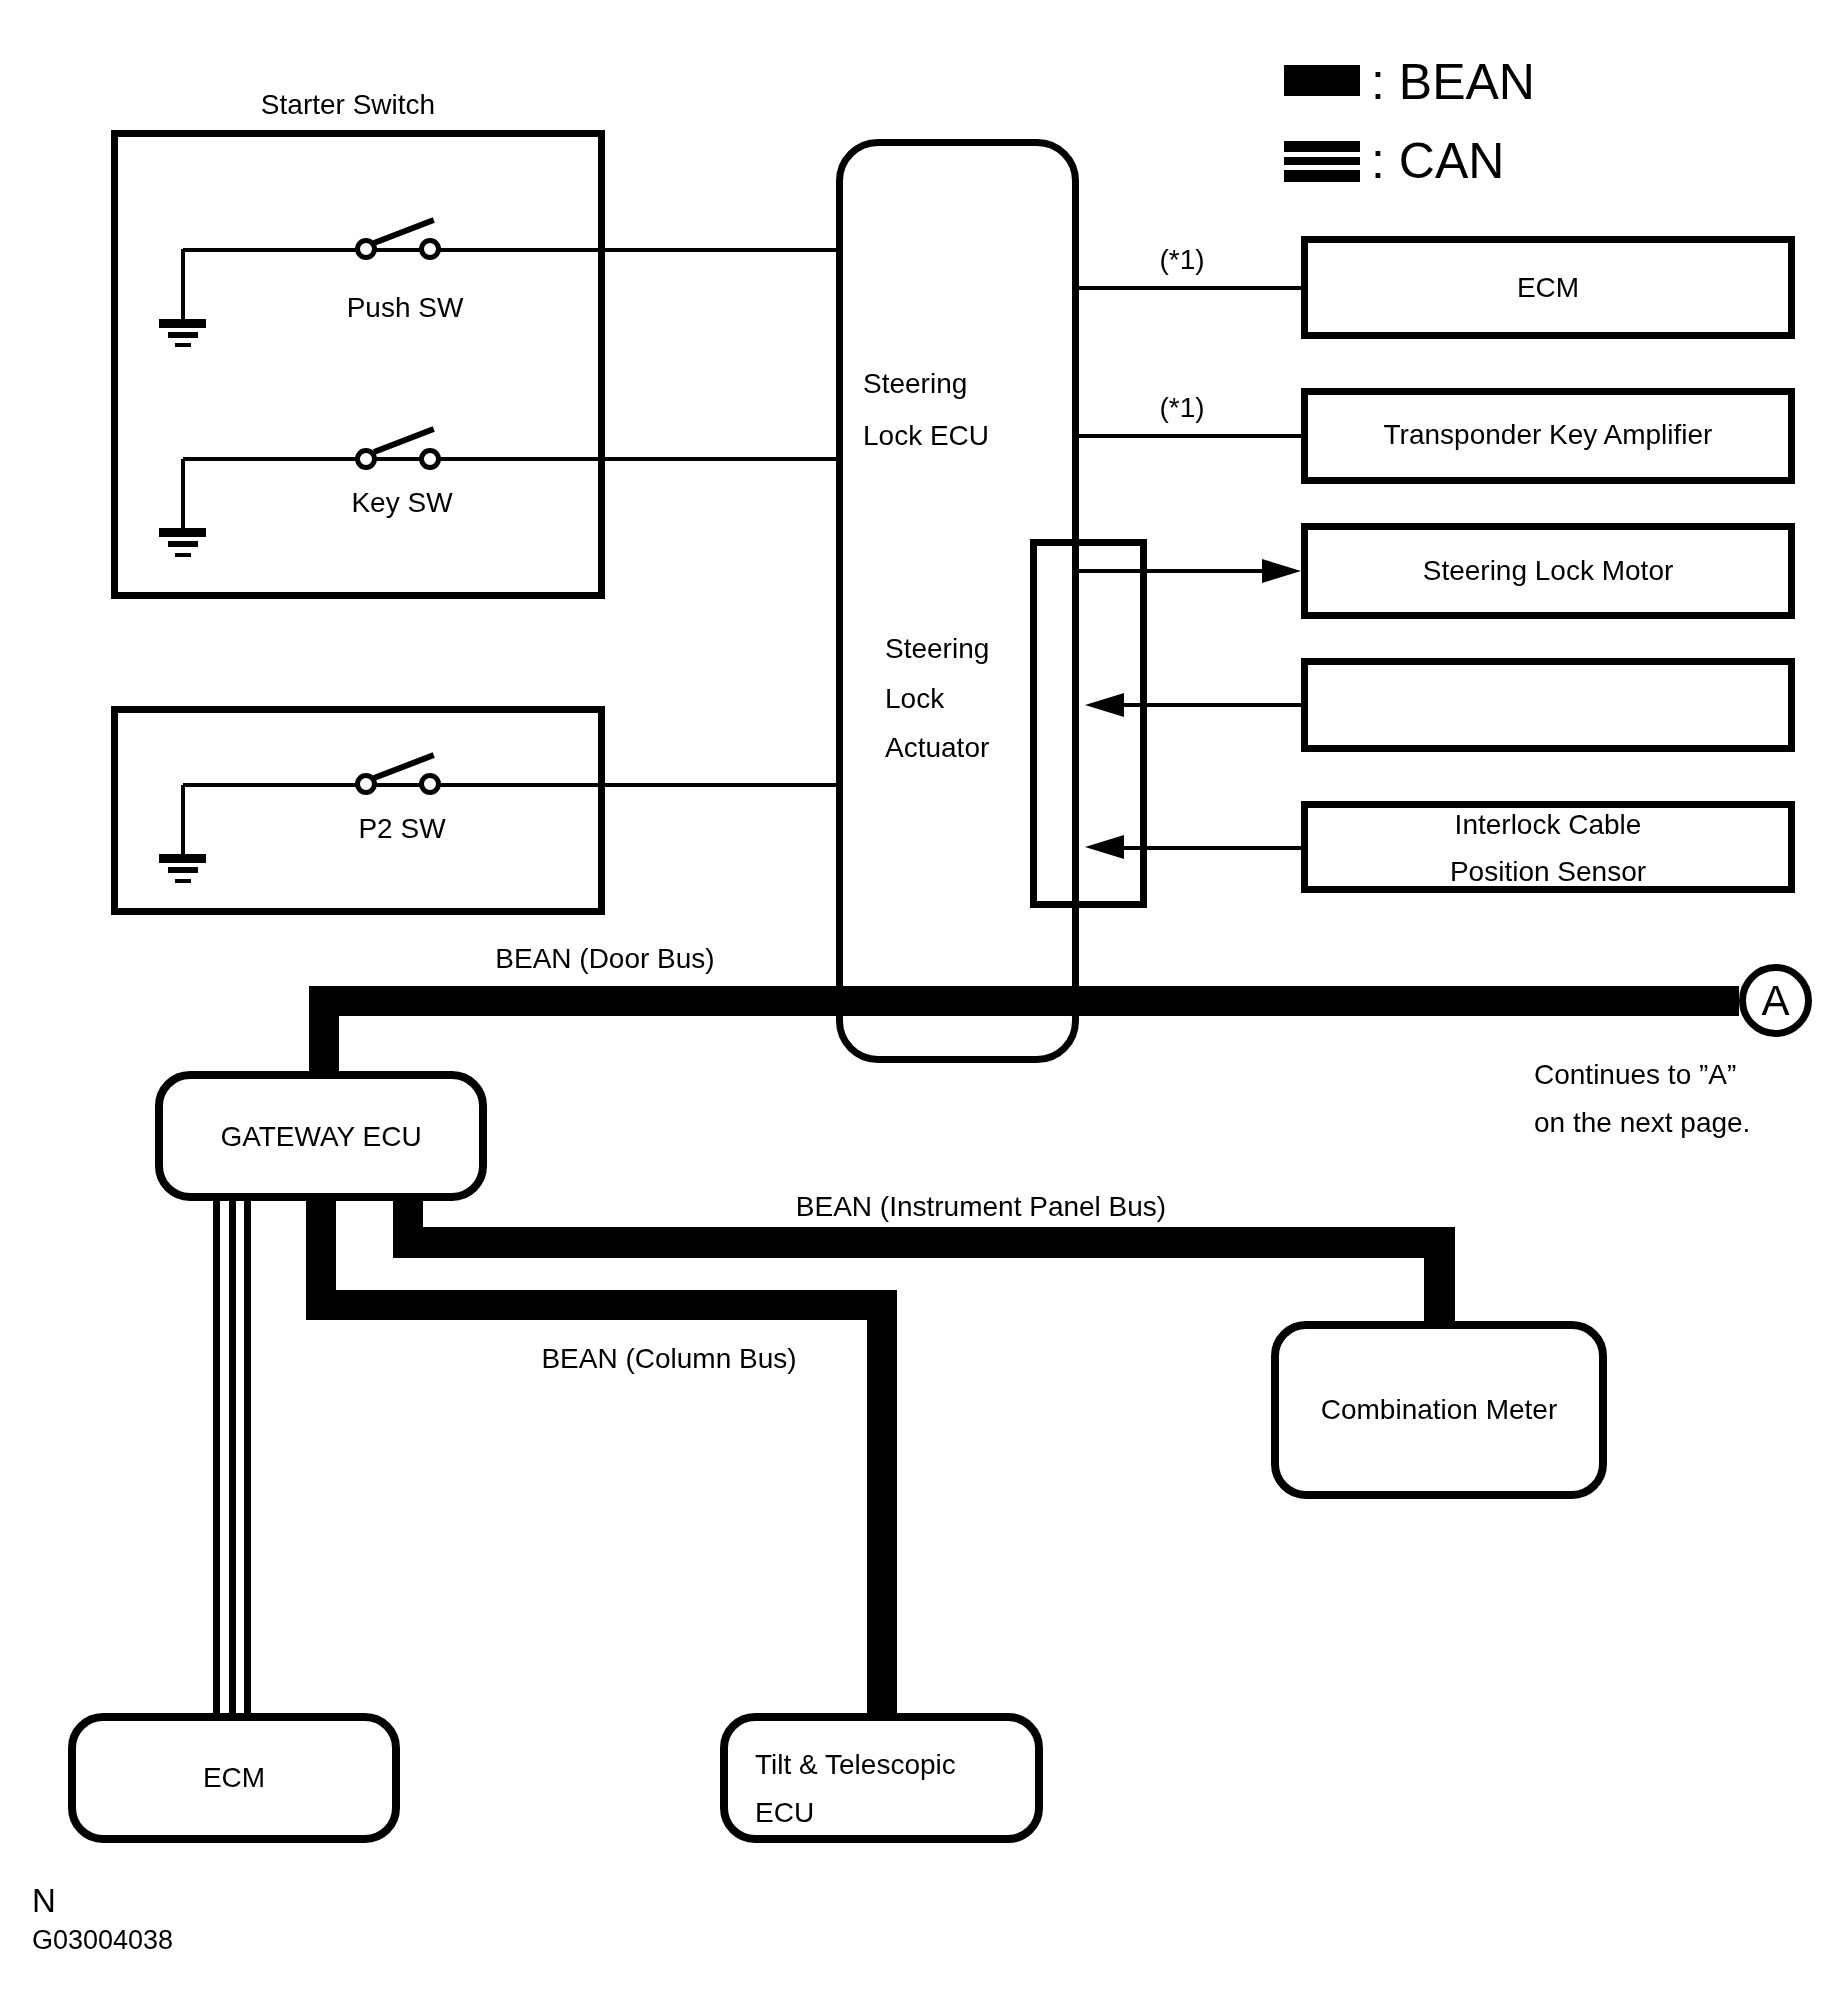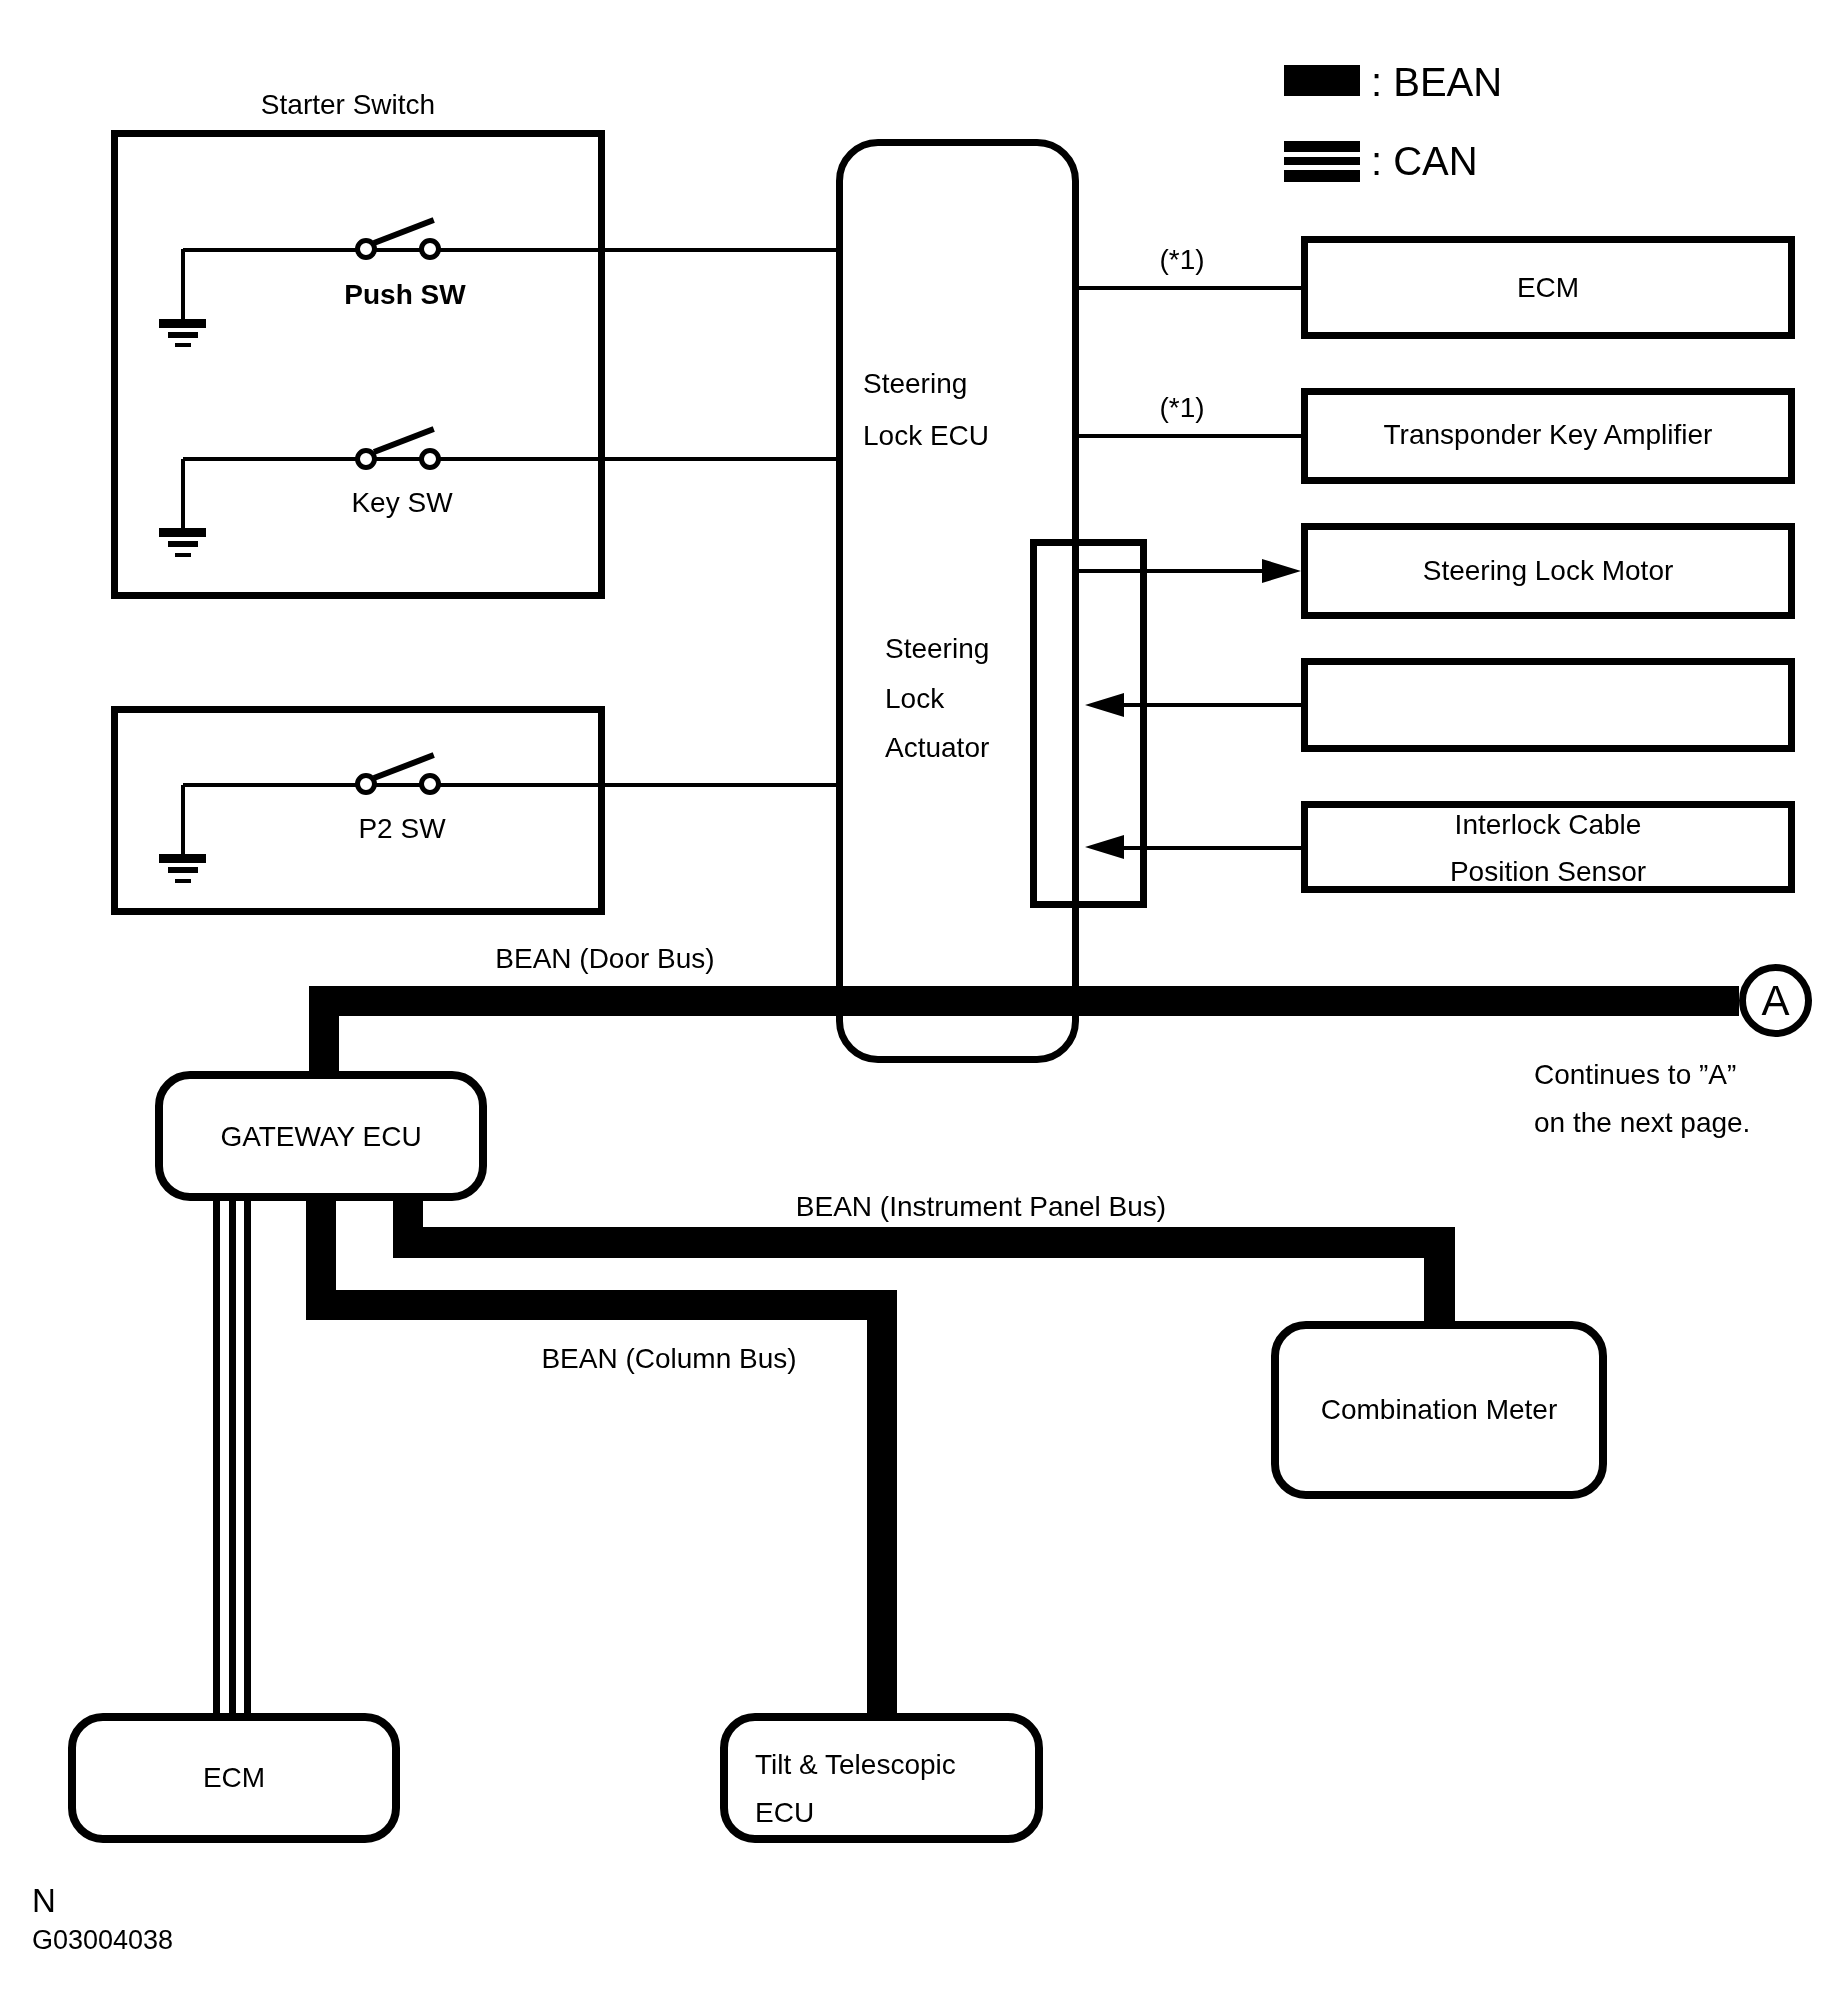--- a/index.html
+++ b/index.html
@@ -15,21 +15,21 @@
   .hline{position:absolute;background:#000;height:4.3px;}
   .vline{position:absolute;background:#000;width:4.3px;}
   .bus{position:absolute;background:#000;}
   .swc{position:absolute;width:12px;height:12px;border:5.2px solid #000;border-radius:50%;background:#fff;}
   .blade{position:absolute;width:64px;height:6px;background:#000;transform-origin:left center;transform:rotate(-21deg);}
   .gbar{position:absolute;background:#000;}
   .tri-r{position:absolute;width:0;height:0;border-top:12px solid transparent;border-bottom:12px solid transparent;border-left:39px solid #000;}
   .tri-l{position:absolute;width:0;height:0;border-top:12px solid transparent;border-bottom:12px solid transparent;border-right:39px solid #000;}
   .acirc{position:absolute;width:59px;height:59px;border:7px solid #000;border-radius:50%;background:#fff;
          display:flex;align-items:center;justify-content:center;font-size:42px;}
-  .legend-text{font-size:40px;}
+  .legend-text{font-size:50px;}
 </style>
 </head>
 <body>
 
 <div class="page">
 
   <div class="bus" style="left:1284px;top:65px;width:76px;height:31px;"></div>
   <span class="lbl legend-text vc" style="left:1371px;top:82px;">: BEAN</span>
   <div class="bus" style="left:1284px;top:141px;width:76px;height:11.3px;"></div>
   <div class="bus" style="left:1284px;top:157px;width:76px;height:7.8px;"></div>
@@ -44,21 +44,21 @@
   <div>
     <div class="gbar" style="left:159px;top:319px;width:47px;height:8.7px;"></div>
     <div class="gbar" style="left:168px;top:332px;width:29.5px;height:6px;"></div>
     <div class="gbar" style="left:175px;top:343px;width:15.6px;height:4.3px;"></div>
   </div>
   <div>
     <div class="swc" style="left:355px;top:238px;"></div>
     <div class="swc" style="left:419px;top:238px;"></div>
     <div class="blade" style="left:374px;top:240px;"></div>
   </div>
-  <span class="lbl cc" style="left:405px;top:295px;font-weight:bold;">Push SW</span>
+  <span class="lbl cc" style="left:405px;top:308px;">Push SW</span>
 
   <div class="hline" style="left:183px;top:457px;width:654px;"></div>
   <div class="vline" style="left:181px;top:459px;height:70px;"></div>
   <div>
     <div class="gbar" style="left:159px;top:528px;width:47px;height:8.7px;"></div>
     <div class="gbar" style="left:168px;top:541px;width:29.5px;height:6px;"></div>
     <div class="gbar" style="left:175px;top:553px;width:15.6px;height:4.3px;"></div>
   </div>
   <div>
     <div class="swc" style="left:355px;top:448px;"></div>

